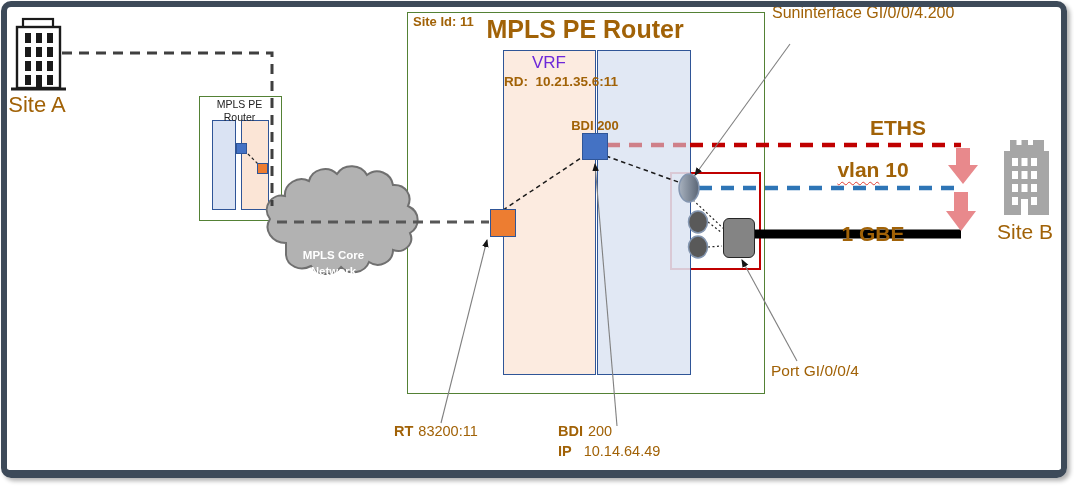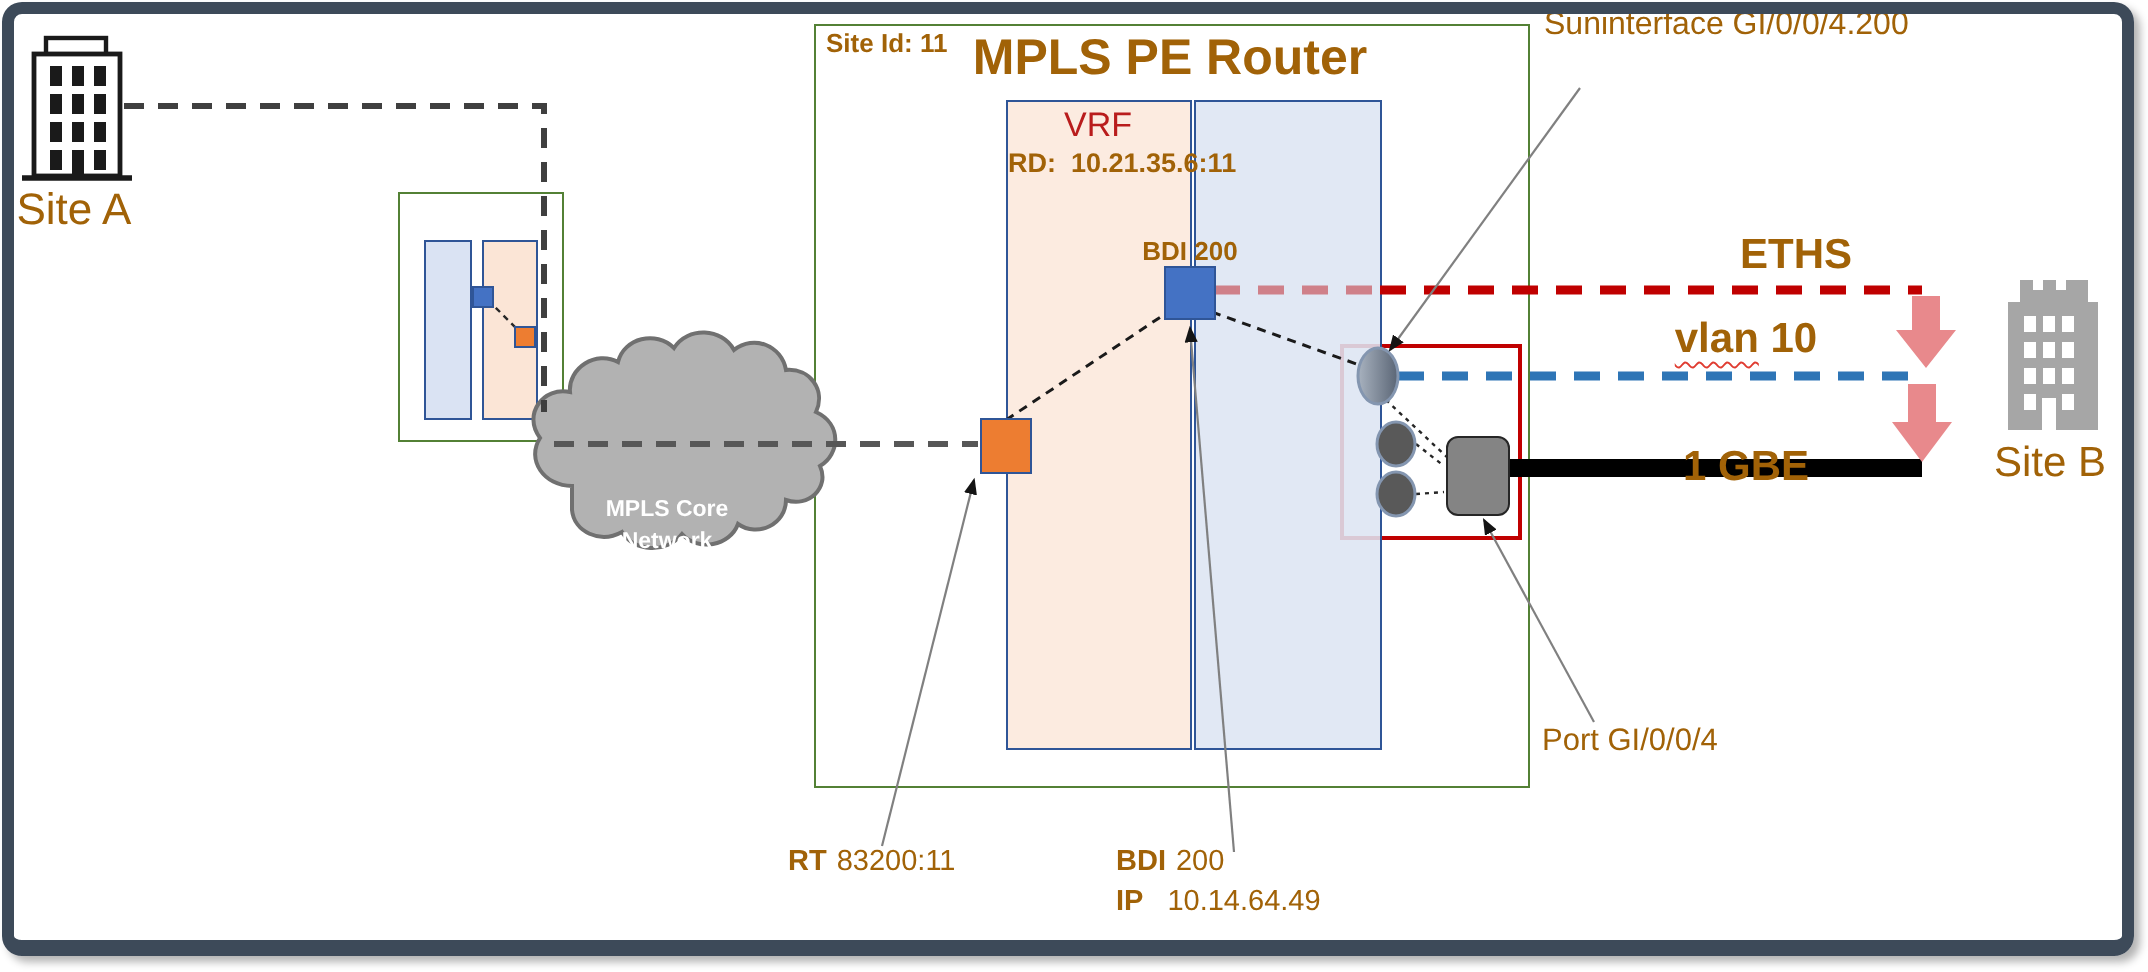--- a/index.html
+++ b/index.html
@@ -37,21 +37,21 @@
 
   svg.layer { position:absolute; left:0; top:0; z-index:3; pointer-events:none; }
 
   
   #site-a-label { left:6px;  top:92px;  width:62px; font-size:22px; font-weight:500; }
   #site-b-label { left:988px; top:220px; width:74px; font-size:21px; font-weight:500; }
   #small-router-title { left:199px; top:98px; width:81px; font-size:10.5px; line-height:1.25; color:#222; }
   #cloud-label { left:292px; top:208px; width:83px; font-size:11.5px; font-weight:700; color:#fff; line-height:1.35;margin-top:40px; }
   #site-id-label { left:413px; top:14px; font-size:13px; font-weight:600; }
   #pe-title { left:407px; top:15px; width:356px; font-size:25px; font-weight:600; }
-  #vrf-label { left:503px; top:53px; width:92px; font-size:17px; color:#b91c1c; }
+  #vrf-label { left:503px; top:53px; width:92px; font-size:17px; color:#6d28d9; }
   #rd-label  { left:504px; top:74px; font-size:13.5px; font-weight:600; white-space:pre; }
   #bridge-label { left:597px; top:53px; width:93px; font-size:16px; color:#8c9cb2; line-height:1.3; }
   #bdi-top-label { left:559px; top:118px; width:72px; font-size:13px; font-weight:600; }
   #suninterface-label { left:772px; top:4px; font-size:16px; }
   #port-label { left:771px; top:362px; font-size:15.5px; }
   #eths-label { left:855px; top:116px; width:86px; font-size:21px; font-weight:600; }
   #vlan-label { left:828px; top:158px; width:90px; font-size:21px; font-weight:600; }
   #vlan-label .misspell { text-decoration:underline wavy #e03c31 1px; text-underline-offset:4px; }
   #gbe-label  { left:830px; top:222px; width:86px; font-size:21px; font-weight:600; }
   .callout { font-size:14.5px; }
@@ -168,20 +168,24 @@
 
   <div class="node" id="bdi-square"></div>
   <div class="node" id="vrf-square"></div>
   <div class="node" id="small-blue-square"></div>
   <div class="node" id="small-orange-square"></div>
   <div id="port-square"></div>
 
   <div class="lbl ctr" id="site-a-label">Site A</div>
   <div class="lbl ctr" id="site-b-label">Site B</div>
 
+  <div class="lbl ctr" id="small-router-title">
+    <div>MPLS PE</div>
+    <div>Router</div>
+  </div>
 
   <div class="lbl ctr" id="cloud-label">
     <div>MPLS Core</div>
     <div>Network</div>
   </div>
 
   <div class="lbl" id="site-id-label">Site Id: 11</div>
   <div class="lbl ctr" id="pe-title">MPLS PE Router</div>
   <div class="lbl ctr" id="vrf-label">VRF</div>
   <div class="lbl" id="rd-label">RD:  10.21.35.6:11</div>

